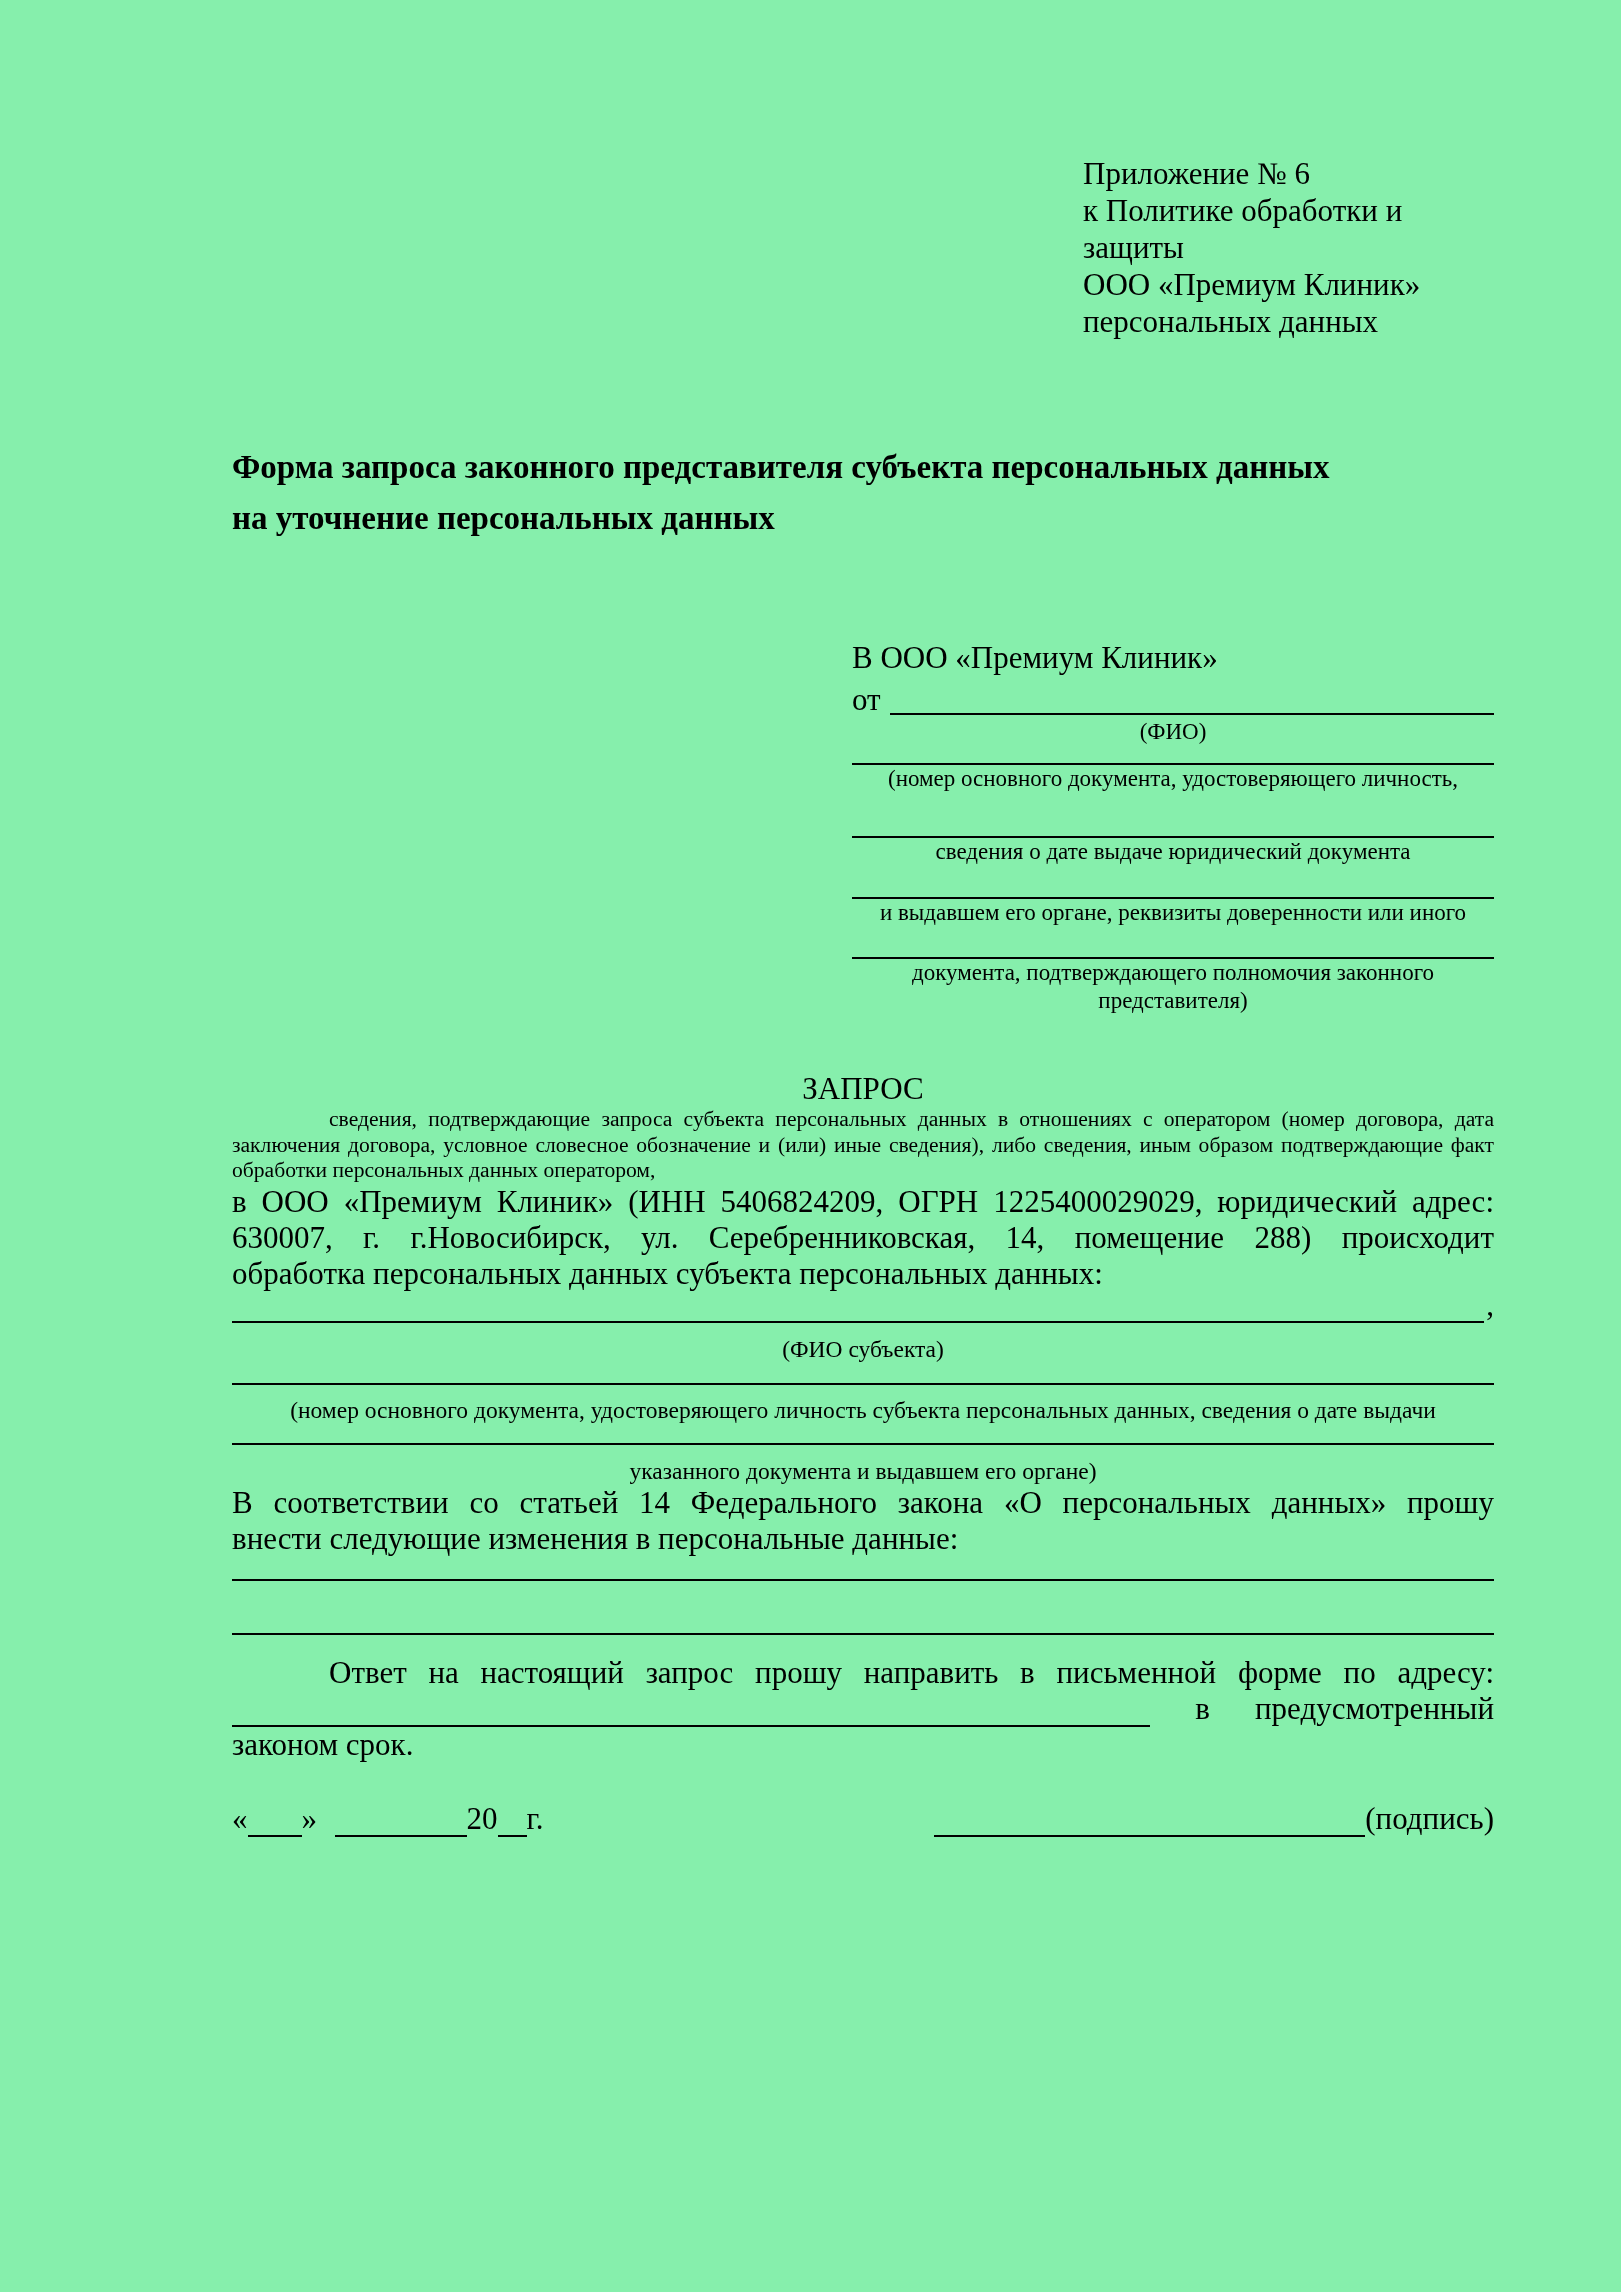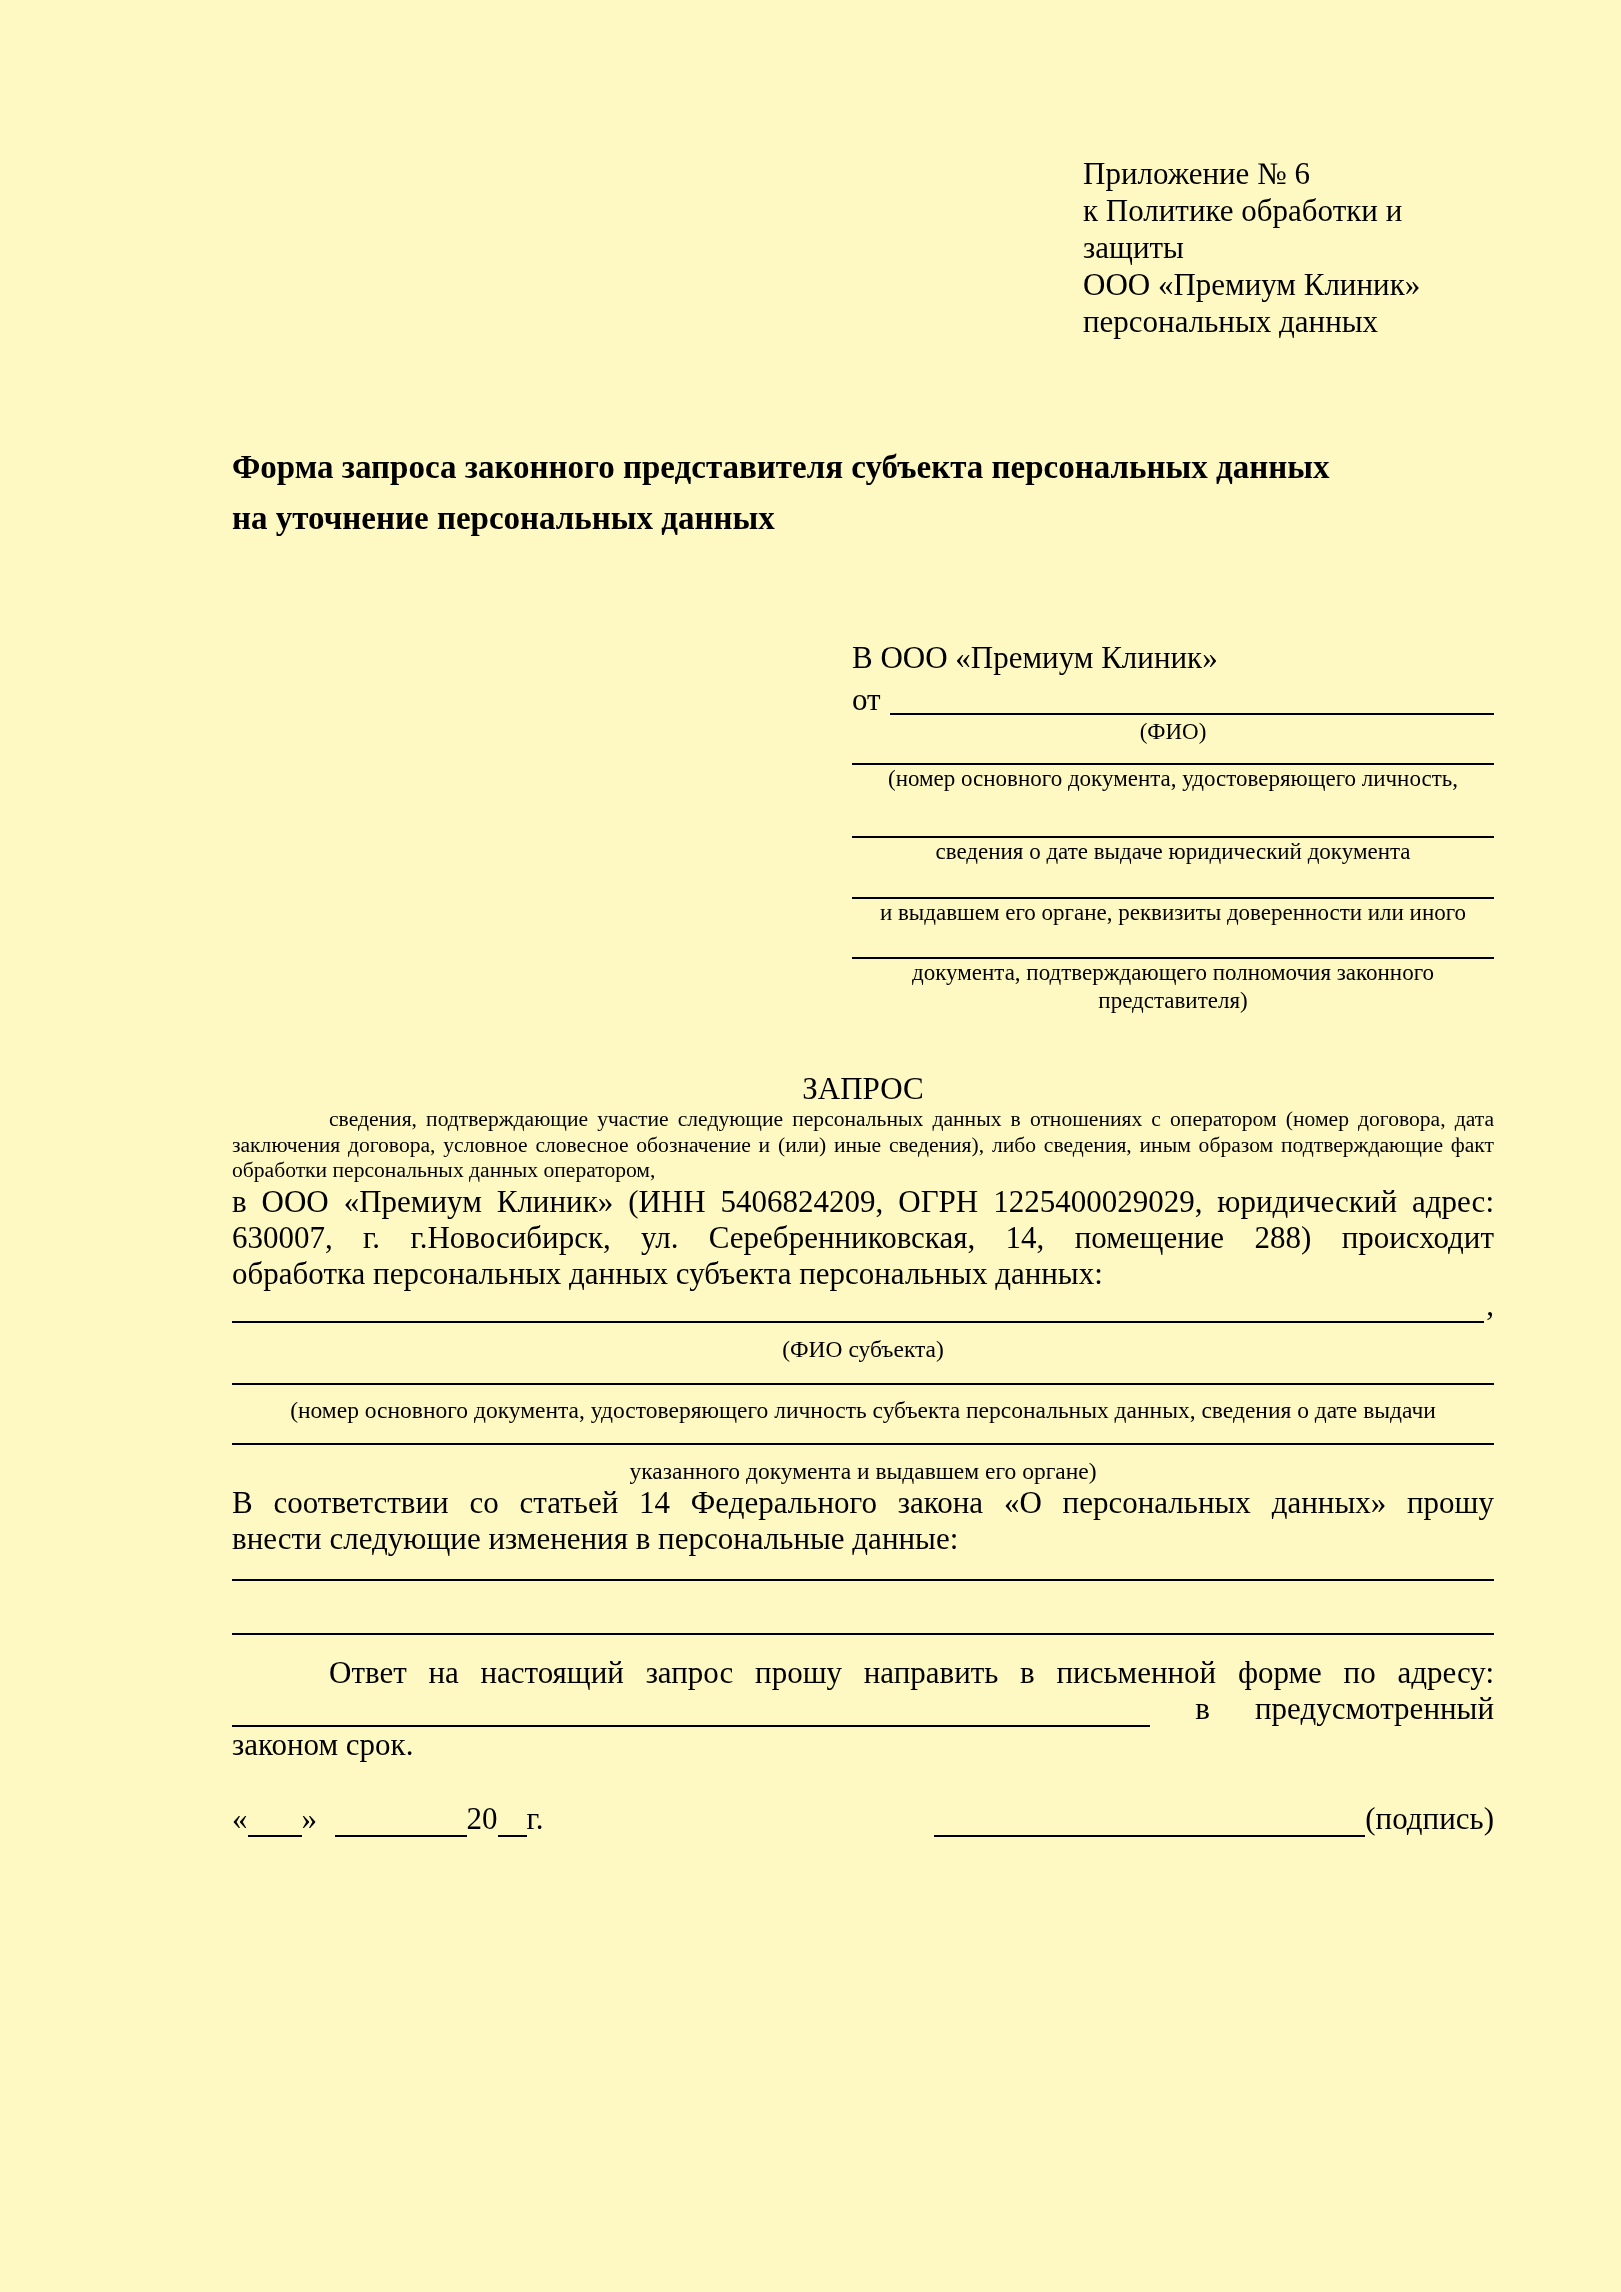--- a/index.html
+++ b/index.html
@@ -1,19 +1,19 @@
 <!DOCTYPE html>
 <html><head>
 <meta charset="utf-8">
 <style>
   html,body { margin:0; padding:0; background:#ffffff; }
   .page {
     position:relative;
     width:1621px; height:2293px;
-    background:#fef9c3; color:#000000;
+    background:#86efac; color:#000000;
     font-family:"Liberation Serif","DejaVu Serif",serif;
     font-size:31px; line-height:36px;
     box-sizing:border-box;
     padding:155px 127px 0 232px;
     overflow:hidden;
   }
   
   .hdr { margin-left:851px; line-height:37px; }
   
   .title { margin-top:102px; text-align:left; font-weight:bold; font-size:33px; line-height:51px; }
@@ -89,21 +89,21 @@
     <div class="a-caption">и выдавшем его органе, реквизиты доверенности или иного</div>
 
     <div class="a-line al-4"></div>
     <div class="a-caption">документа, подтверждающего полномочия законного представителя)</div>
   </div>
 
   <div class="zapros">ЗАПРОС</div>
 
 
   <div class="note">
-    <div class="jl ind">сведения, подтверждающие участие следующие персональных данных в отношениях с оператором (номер договора, дата</div>
+    <div class="jl ind">сведения, подтверждающие запроса субъекта персональных данных в отношениях с оператором (номер договора, дата</div>
     <div class="jl">заключения договора, условное словесное обозначение и (или) иные сведения), либо сведения, иным образом подтверждающие факт</div>
     <div>обработки персональных данных оператором,</div>
   </div>
 
   <div class="par">
     <div class="jl">в ООО «Премиум Клиник» (ИНН 5406824209, ОГРН 1225400029029, юридический адрес:</div>
     <div class="jl">630007, г. г.Новосибирск, ул. Серебренниковская, 14, помещение 288) происходит</div>
     <div>обработка персональных данных субъекта персональных данных:</div>
   </div>
 

